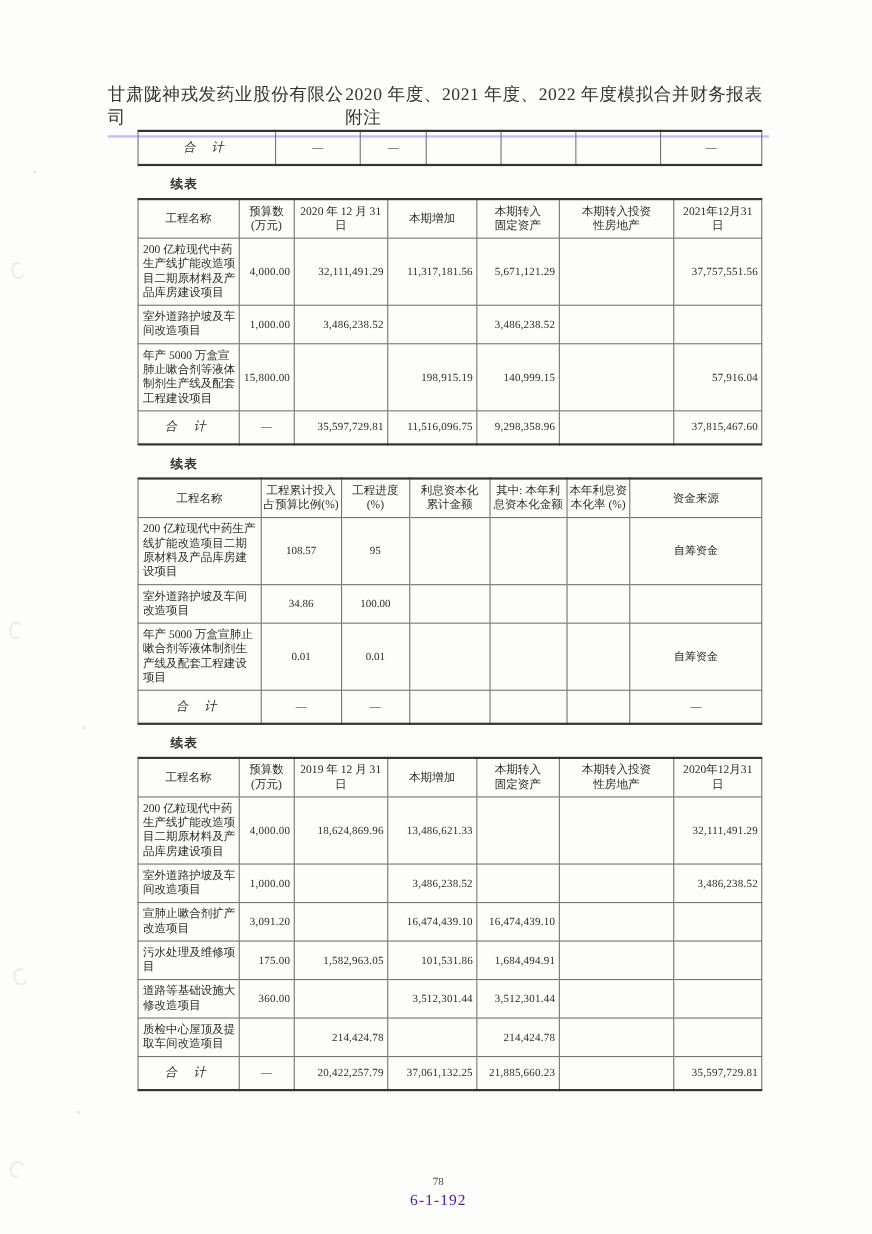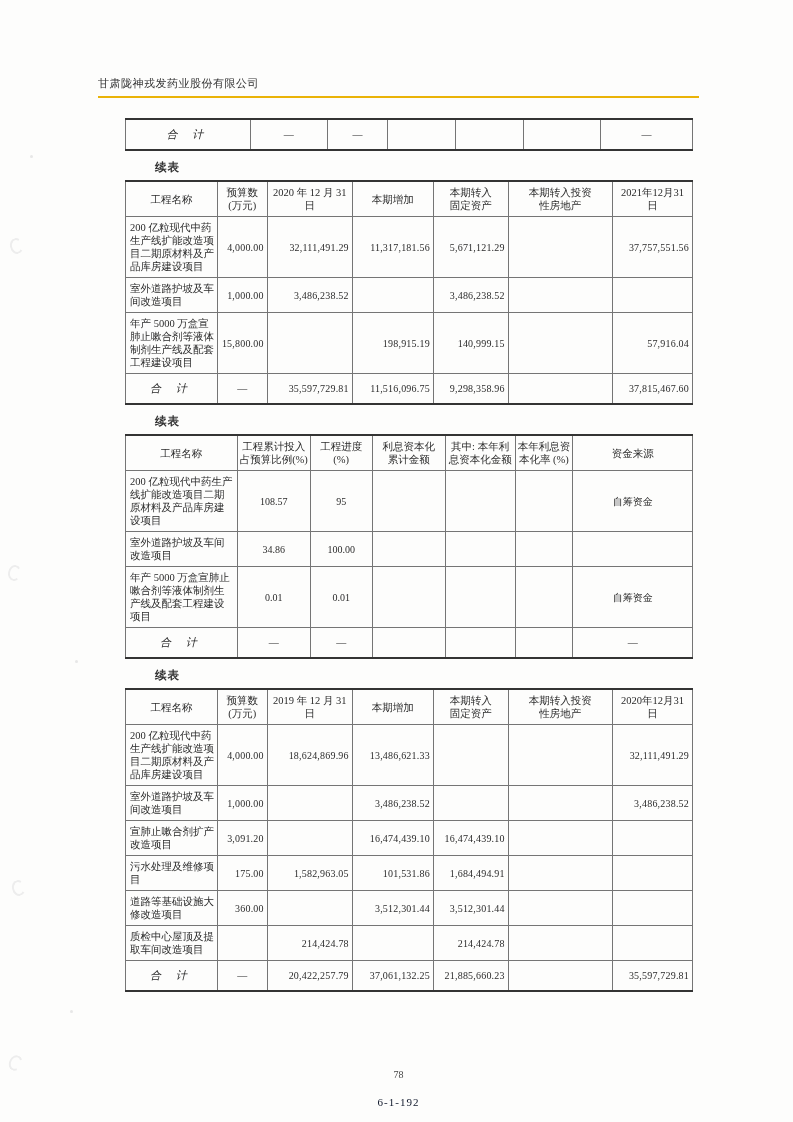--- a/index.html
+++ b/index.html
@@ -4,22 +4,22 @@
 <style>
   * { margin:0; padding:0; box-sizing:border-box; }
   html,body { background:#e9e9e9; }
   body { width:793px; height:1122px; margin:0 auto; position:relative;
          font-family:"Liberation Serif","DejaVu Serif",serif; color:#262626; }
   .page { width:793px; height:1122px; background:#fdfdfc; position:relative; overflow:hidden; }
 
   
   .page-header { position:absolute; left:98px; top:76px; width:601px;
                  display:flex; justify-content:space-between; align-items:center;
-                 border-bottom:2px solid #eab308; padding-bottom:5px;
-                 font-size:11px; letter-spacing:.5px; color:#333; }
+                 border-bottom:2px solid #c4b5fd; padding-bottom:5px;
+                 font-size:16px; letter-spacing:.5px; color:#333; }
 
   .content { position:absolute; left:125px; top:118px; width:568px; }
 
   .cont-label { font-size:11.5px; font-weight:bold; color:#333;
                 margin:9px 0 5px 30px; letter-spacing:1px; }
 
   table.fin-table { border-collapse:collapse; table-layout:fixed; width:568px;
                     border-top:2.5px solid #343434; border-bottom:2.5px solid #343434; }
   .fin-table th, .fin-table td { border:1px solid #757575; color:#2b2b2b;
                     overflow:hidden; vertical-align:middle; }
@@ -31,34 +31,35 @@
   .fin-table td.al-right { text-align:right; letter-spacing:.2px; }
   .fin-table td.al-center { text-align:center; }
   .fin-table td.al-left { text-align:left; }
   .fin-table tr.total-row td { padding-top:8px; padding-bottom:8px; }
   .fin-table tr.total-row td:first-child { letter-spacing:6px; text-align:center; font-size:11px;font-style:italic; }
   table.top-table { margin-bottom:2px; }
   table.top-table td { padding-top:9px; padding-bottom:9px; }
 
   .page-footer { position:absolute; left:98px; top:1057px; width:601px; text-align:center; }
   .page-footer .pnum { font-size:10px; color:#444;margin-top:12px; }
-  .page-footer .dnum { font-size:11px; color:#0f172a; margin-top:16px; letter-spacing:1px; }
+  .page-footer .dnum { font-size:14px; color:#4c1d95; margin-top:4px; letter-spacing:1px; }
 
   
   .artifact { position:absolute; width:13px; height:16px; border:2px solid #ededed;
               border-radius:50%; border-right-color:transparent; transform:rotate(-15deg); }
   .speck { position:absolute; width:3px; height:3px; background:#e7e7e7; border-radius:50%; }
 </style>
 </head>
 <body>
 
 <div class="page">
 
   <div class="page-header">
     <span>甘肃陇神戎发药业股份有限公司</span>
+    <span>2020 年度、2021 年度、2022 年度模拟合并财务报表附注</span>
   </div>
 
   <div class="content">
 
     <table class="fin-table top-table">
         <colgroup>
           <col style="width: 22%;">
           <col style="width: 13.6%;">
           <col style="width: 10.6%;">
           <col style="width: 12%;">

